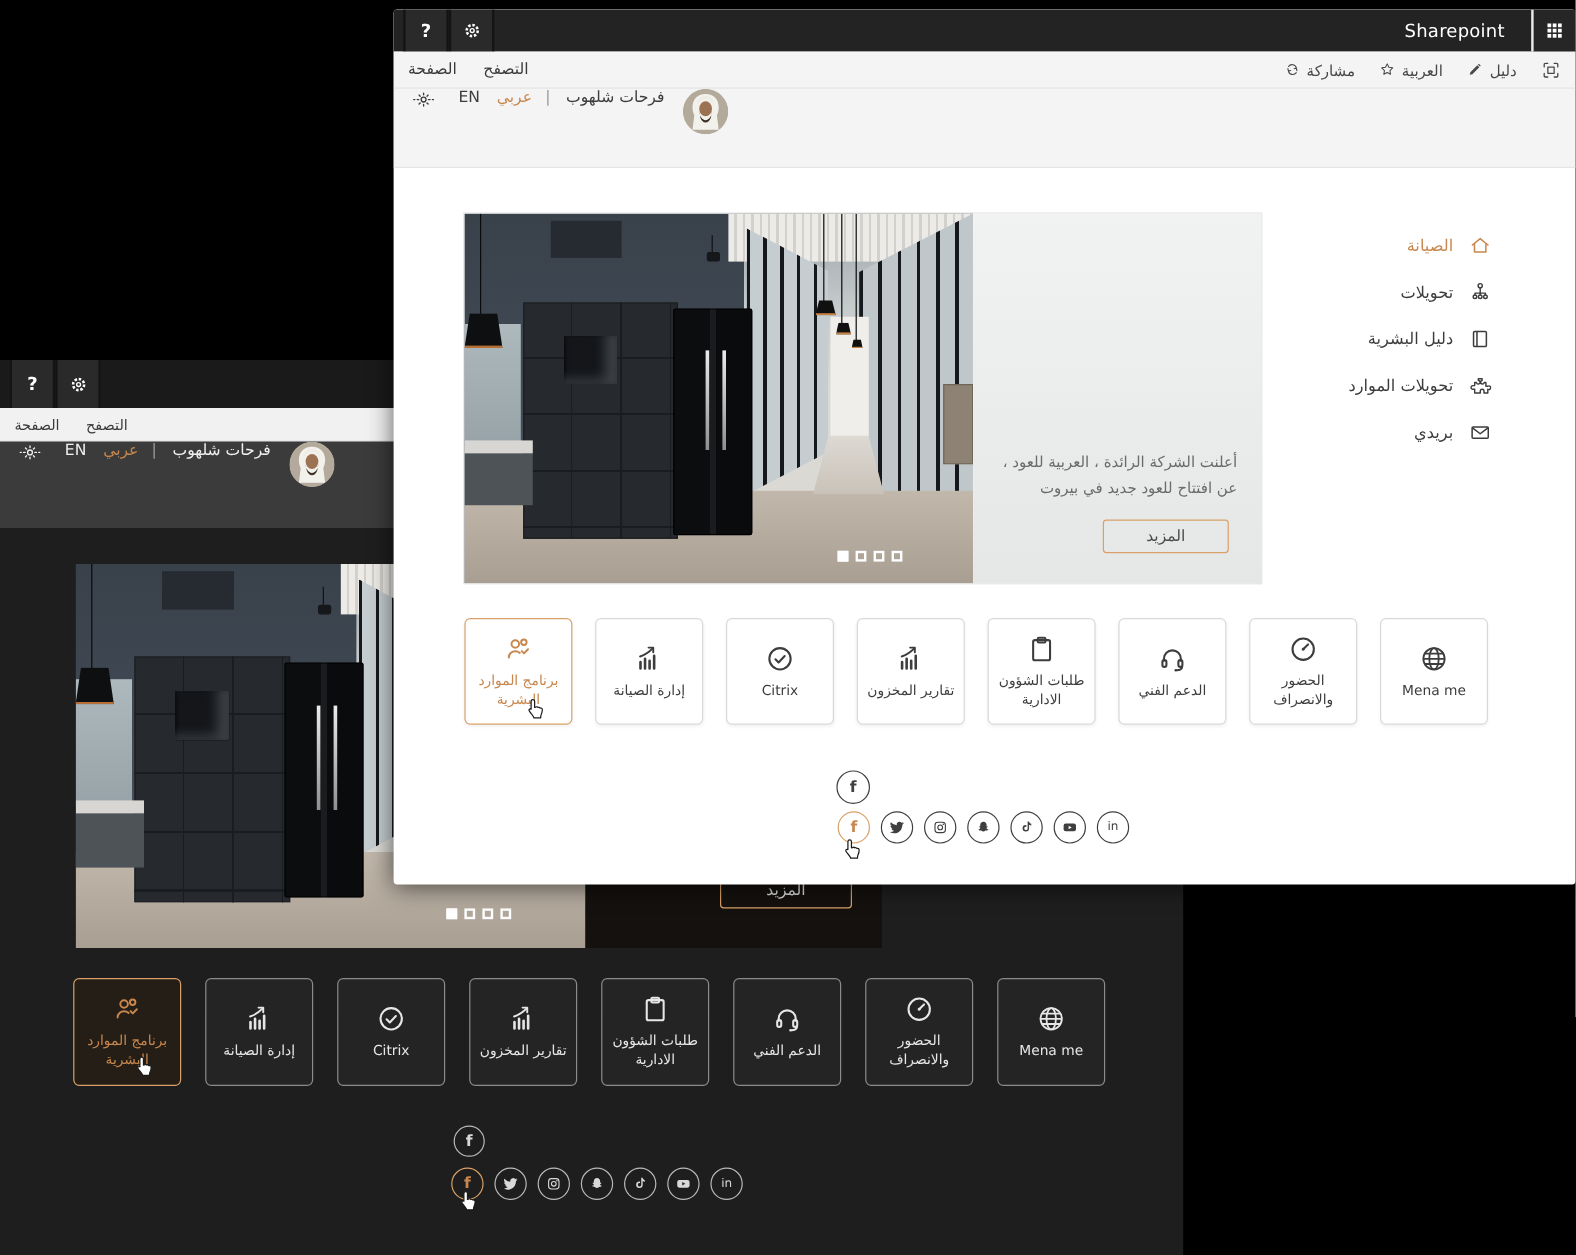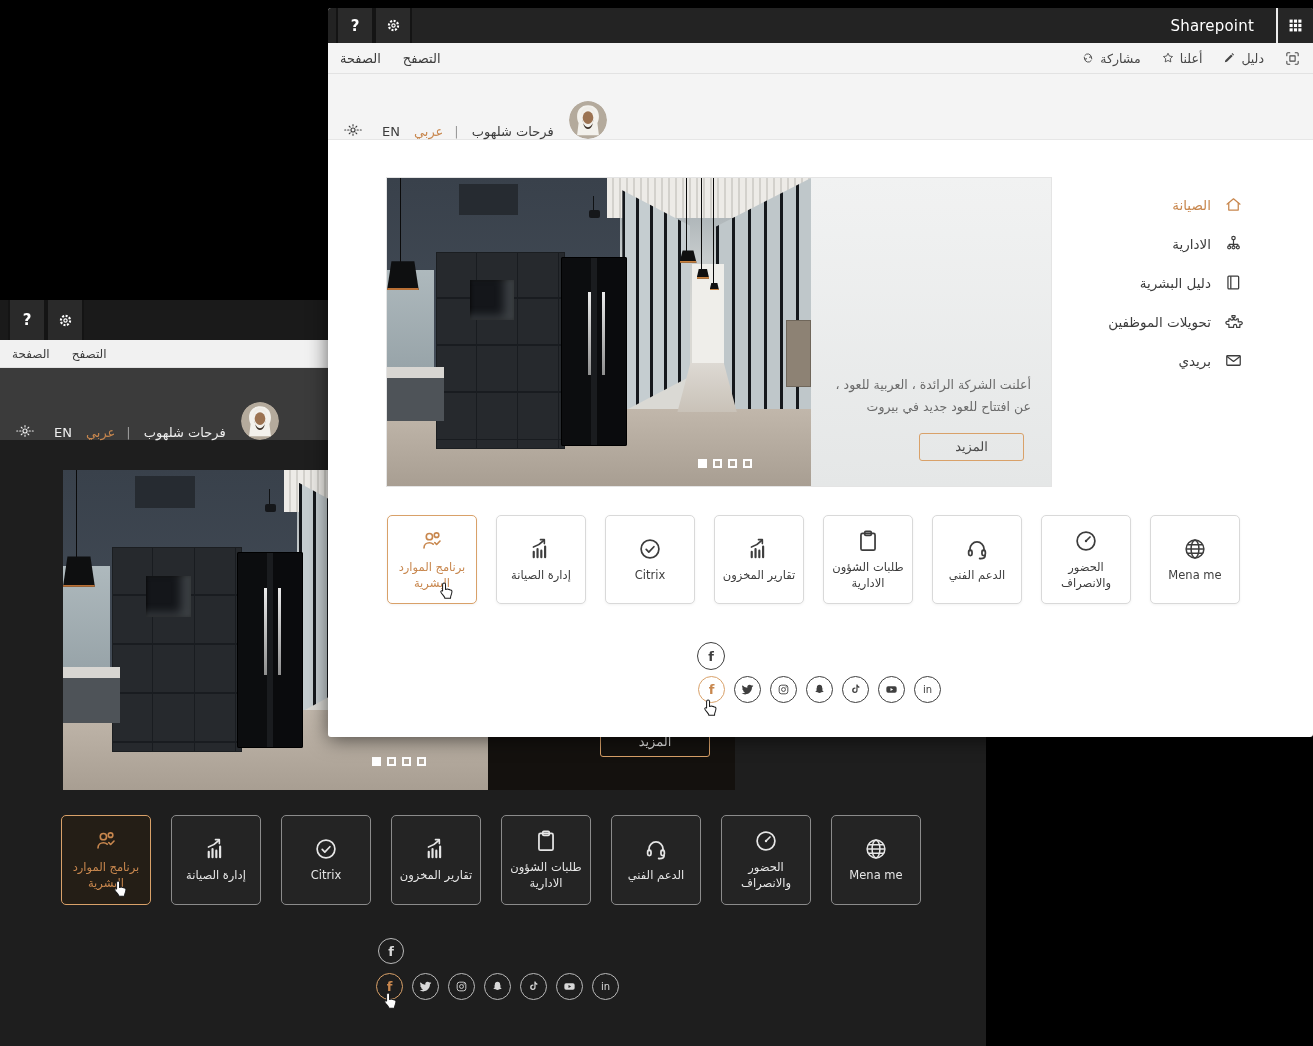--- a/index.html
+++ b/index.html
@@ -24,21 +24,21 @@
   .tb-apps svg{width:15px;height:15px}
 
   .ribbon{position:absolute;left:0;right:0;top:35px;height:31px;background:#f4f4f4;border-bottom:1px solid #e2e2e2;display:flex;align-items:center;padding:0 12px;font-size:13px;color:#3a3a3a}
   .win-dark .ribbon{top:40px;height:28px;background:#f1f1f1;font-size:12px}
   .rb-tab{margin-right:22px}
   .rb-actions{margin-left:auto;display:flex;align-items:center;gap:20px;color:#474747;font-size:12.5px}
   .rb-item{display:flex;align-items:center;gap:5px}
   .rb-item svg{width:14px;height:14px}
   .rb-focus svg{width:17px;height:17px}
 
-  .userbar{position:absolute;left:0;right:0;top:66px;height:66px;background:#f4f4f4;border-bottom:1px solid #e6e6e6;display:flex;align-items:flex-end;padding:0 16px;color:#3c3c3c;font-size:13px}
+  .userbar{position:absolute;left:0;right:0;top:66px;height:66px;background:#f4f4f4;border-bottom:1px solid #e6e6e6;display:flex;align-items:flex-start;padding:0 16px;color:#3c3c3c;font-size:13px}
   .win-dark .userbar{top:68px;height:72px;background:#3b3b3b;border-bottom:none;color:#efefef}
   .ub-sun svg{width:18px;height:18px;display:block}
   .ub-en{margin-left:20px}
   .ub-ar{margin-left:14px;color:var(--accent)}
   .ub-sep{margin-left:11px;color:#9a9a9a}
   .ub-name{margin-left:13px}
   .avatar{width:38px;height:38px;border-radius:50%;overflow:hidden;margin-left:15px;flex:0 0 auto}
   .avatar svg{display:block;width:100%;height:100%}
 
   
@@ -485,21 +485,21 @@
       <span class="rb-item">
           <svg>
             <use href="#ic-share"></use>
           </svg>
           <span>مشاركة</span>
         </span>
       <span class="rb-item">
           <svg>
             <use href="#ic-star"></use>
           </svg>
-          <span>أعلنا</span>
+          <span>العربية</span>
         </span>
       <span class="rb-item">
           <svg>
             <use href="#ic-pencil"></use>
           </svg>
           <span>دليل</span>
         </span>
       <span class="rb-item rb-focus">
           <svg>
             <use href="#ic-focus"></use>
@@ -529,33 +529,33 @@
     <div class="sb-item active">
         <svg>
           <use href="#ic-home"></use>
         </svg>
         <span>الصيانة</span>
       </div>
     <div class="sb-item">
         <svg>
           <use href="#ic-org"></use>
         </svg>
-        <span>الادارية</span>
+        <span>تحويلات</span>
       </div>
     <div class="sb-item">
         <svg>
           <use href="#ic-book"></use>
         </svg>
         <span>دليل البشرية</span>
       </div>
     <div class="sb-item">
         <svg>
           <use href="#ic-puzzle"></use>
         </svg>
-        <span>تحويلات الموظفين</span>
+        <span>تحويلات الموارد</span>
       </div>
     <div class="sb-item">
         <svg>
           <use href="#ic-mail"></use>
         </svg>
         <span>بريدي</span>
       </div>
   </div>
 
   <div class="hero">

